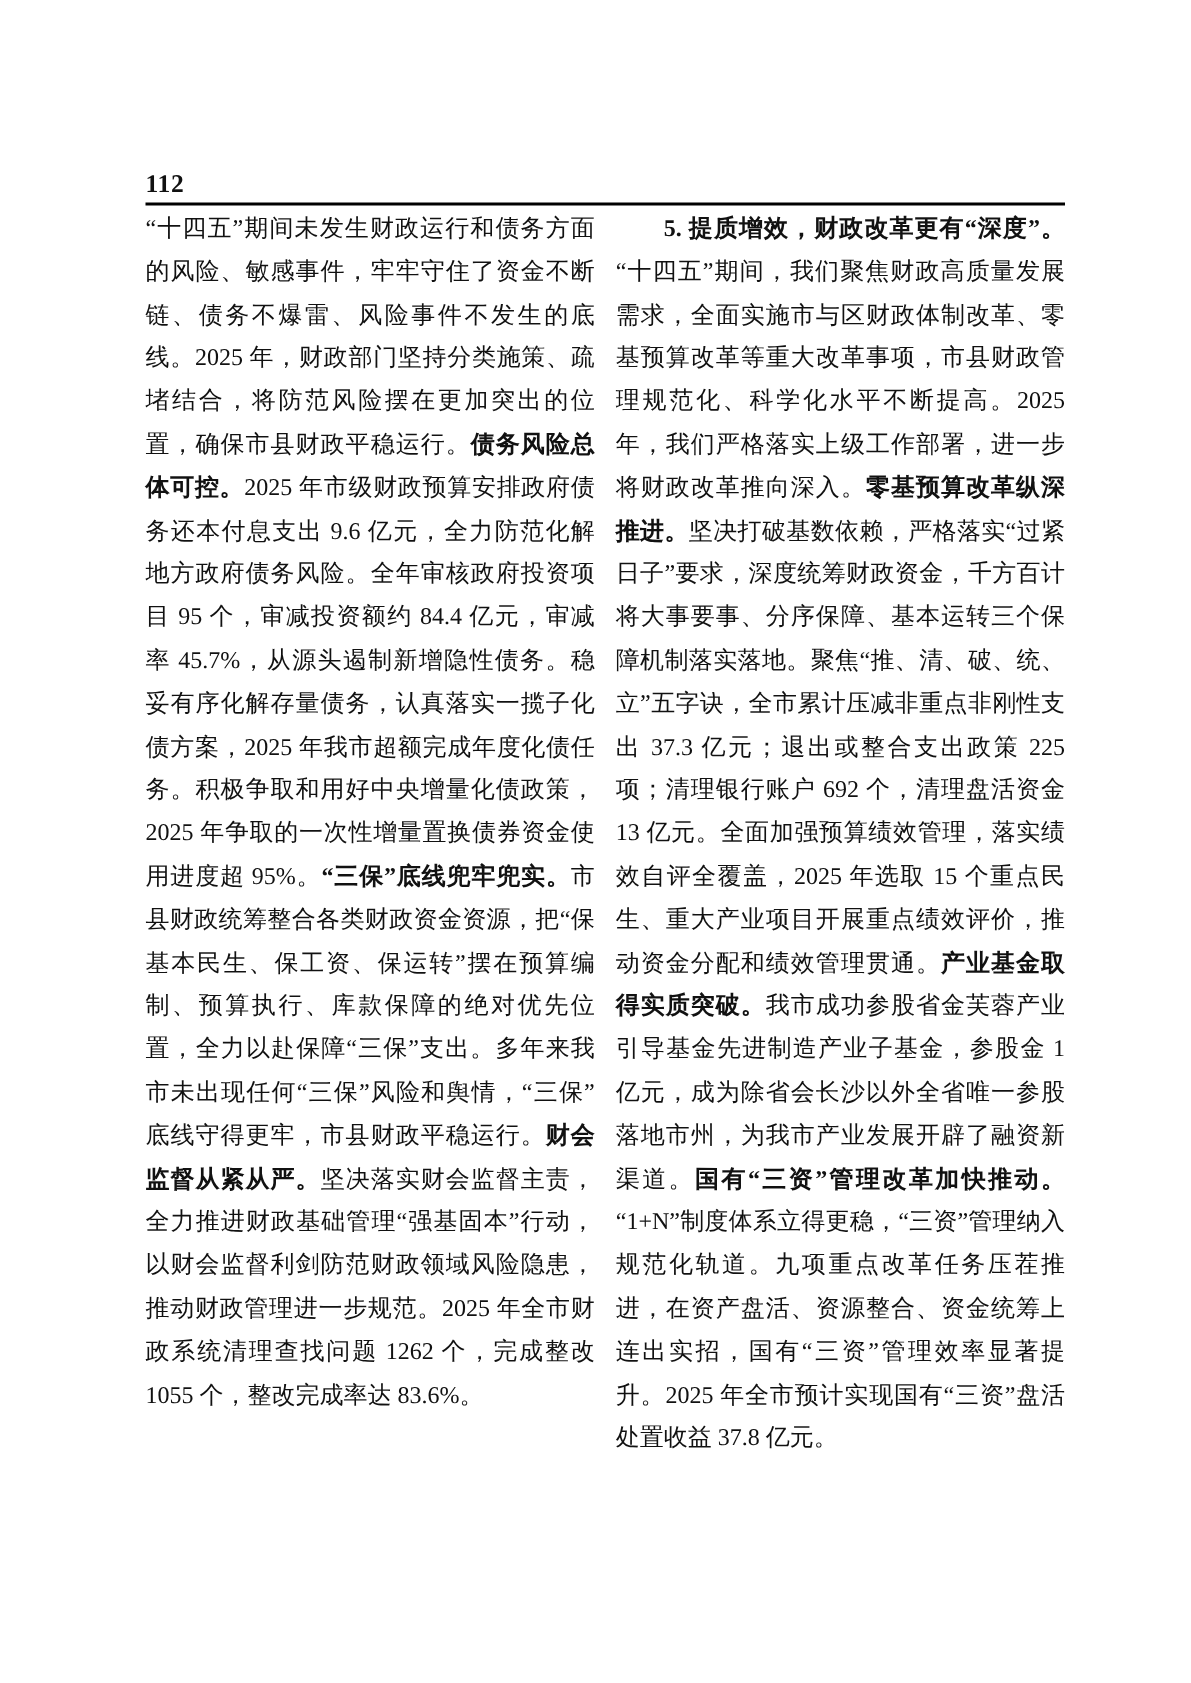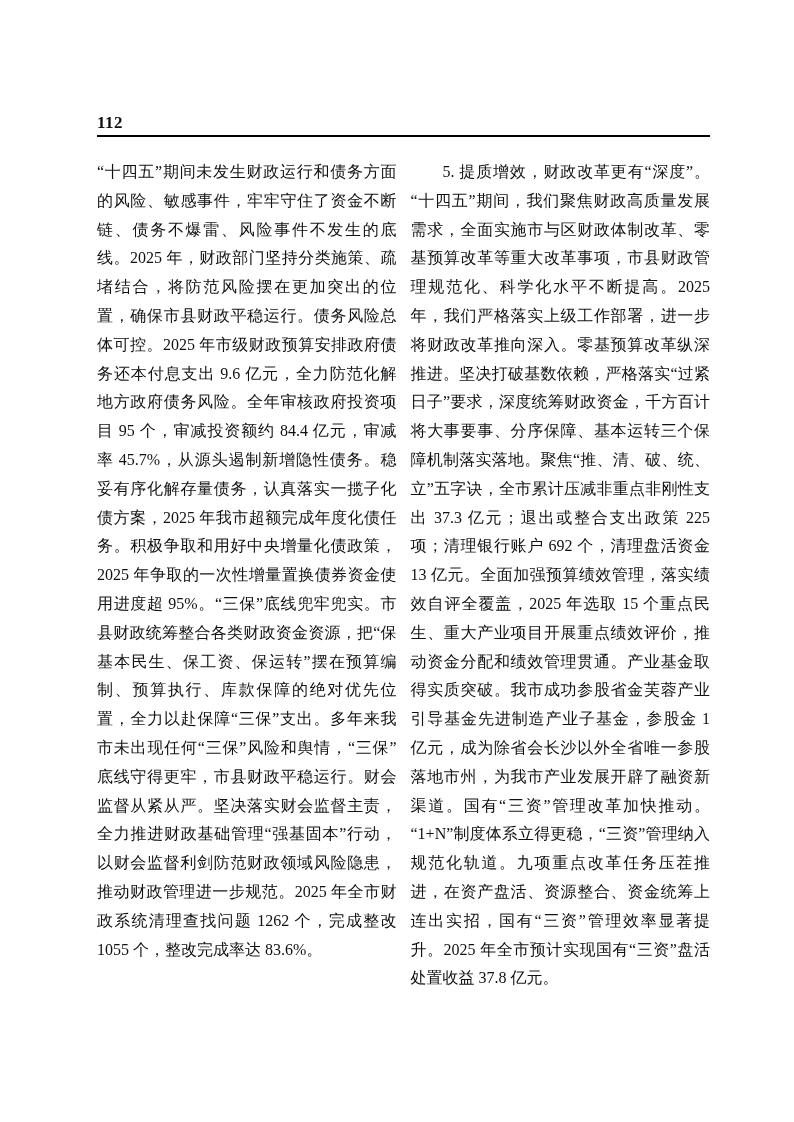--- a/index.html
+++ b/index.html
@@ -34,39 +34,39 @@
   .header-title {
     font-size: 15px;
     font-weight: 700;
     font-style: italic;
     line-height: 1;
     letter-spacing: 1px;
   }
   .content-columns {
     display: flex;
     gap: 14px;
-    margin-top: 21px;
+    margin-top: 2px;
     justify-content: flex-end;
   }
   .col {
     flex: 1 1 0;
     min-width: 0;
     font-size: 16px;
     line-height: 28.8px;
     text-align: justify;
     text-justify: inter-character;
   }
   .col p {
     margin: 0;
   }
   .col p.indent {
     text-indent: 2em;
   }
   .col b {
-    font-weight: 400;
+    font-weight: 700;
   }
 </style>
 </head>
 <body>
 
 <div class="page">
 
   <div class="page-header">
     <span class="page-number">112</span>
   </div>

